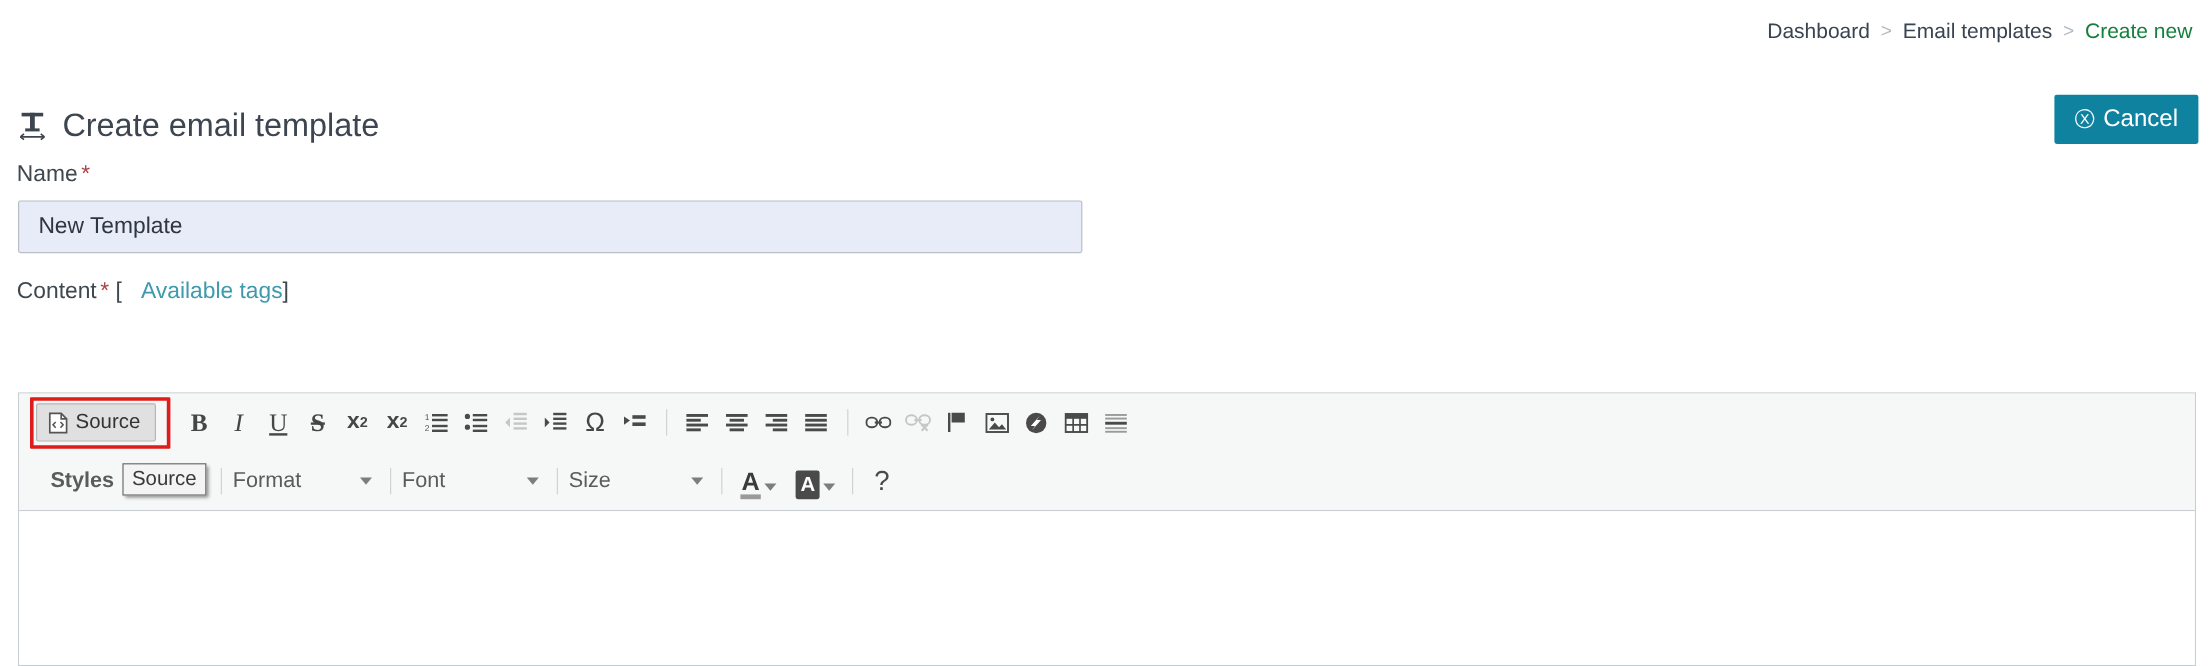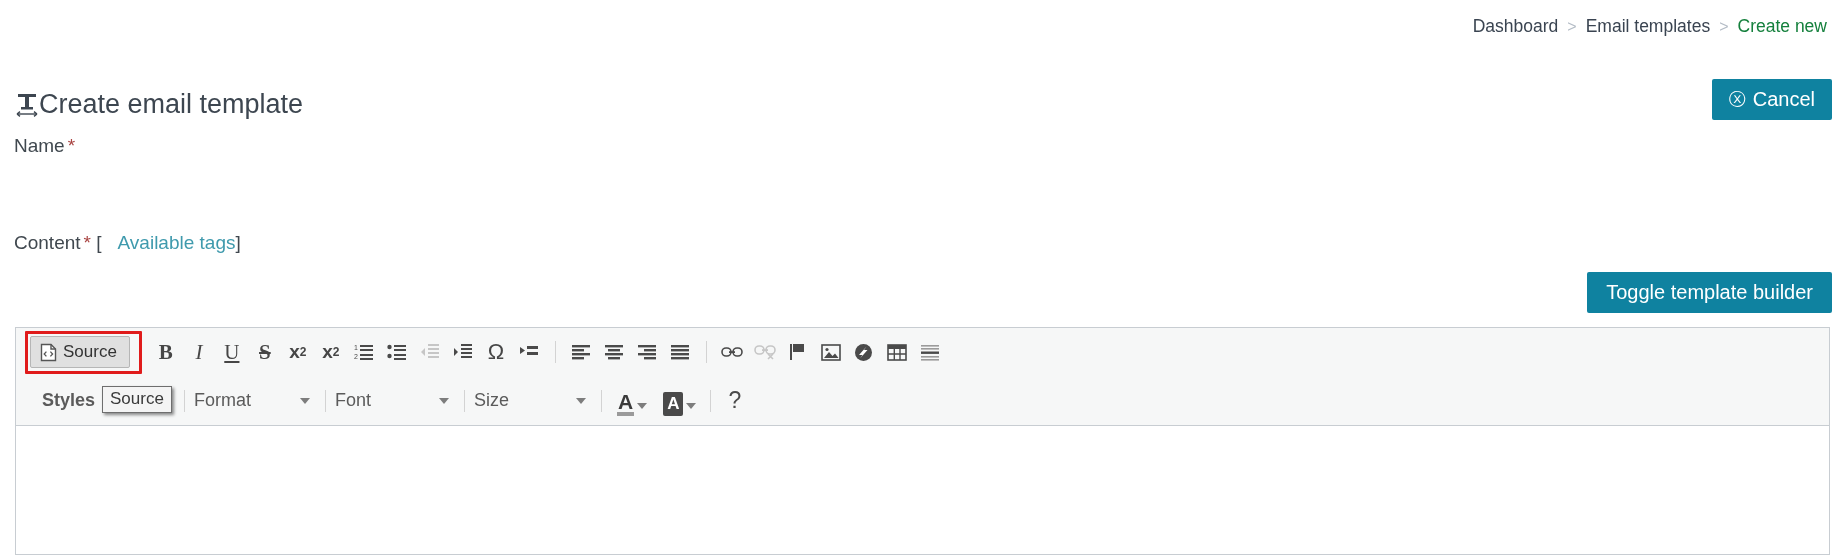--- a/index.html
+++ b/index.html
@@ -18,21 +18,21 @@
     display: flex; align-items: center; gap: 9px;
     font-size: 17.5px; color: #3a4451; white-space: nowrap;
   }
   .crumb-link { color: #3a4451; text-decoration: none; }
   .crumb-sep { color: #b4bcc6; font-size: 16px; }
   .crumb-current { color: #15803d; }
 
   
   .page-header {
     position: absolute; top: 73px; left: 15px;
-    display: flex; align-items: center; 
+    display: flex; align-items: center; gap: 13px;
   }
   .title-icon {
     width: 24px; height: 26px; position: relative; display: block;
     color: #3d4650;
   }
   .page-title {
     font-size: 27px; color: #3d4650; font-weight: 400; line-height: 1;
   }
 
   .cancel-btn {
@@ -221,29 +221,27 @@
   </div>
 
   <button class="cancel-btn">
     <span class="cancel-icon">ⓧ</span>
     <span>Cancel</span>
   </button>
 
   <label class="label-name">
     <span>Name</span><span class="req">*</span>
   </label>
+  <input class="name-input" type="text" value="New Template" style="">
 
   <div class="label-content">
     <span>Content</span><span class="req">*</span>
     <span class="tags-bracket">[</span><a class="tags-link">Available tags</a><span class="tags-bracket">]</span>
   </div>
 
-  <button class="toggle-builder-btn">
-    <span>Toggle template builder</span>
-  </button>
 
   <div class="editor">
     <div class="toolbar">
 
       <div class="tb-row">
         <div class="red-outline"></div>
 
         <div class="source-btn">
           <span>
             <svg width="17" height="19" viewBox="0 0 17 19">

